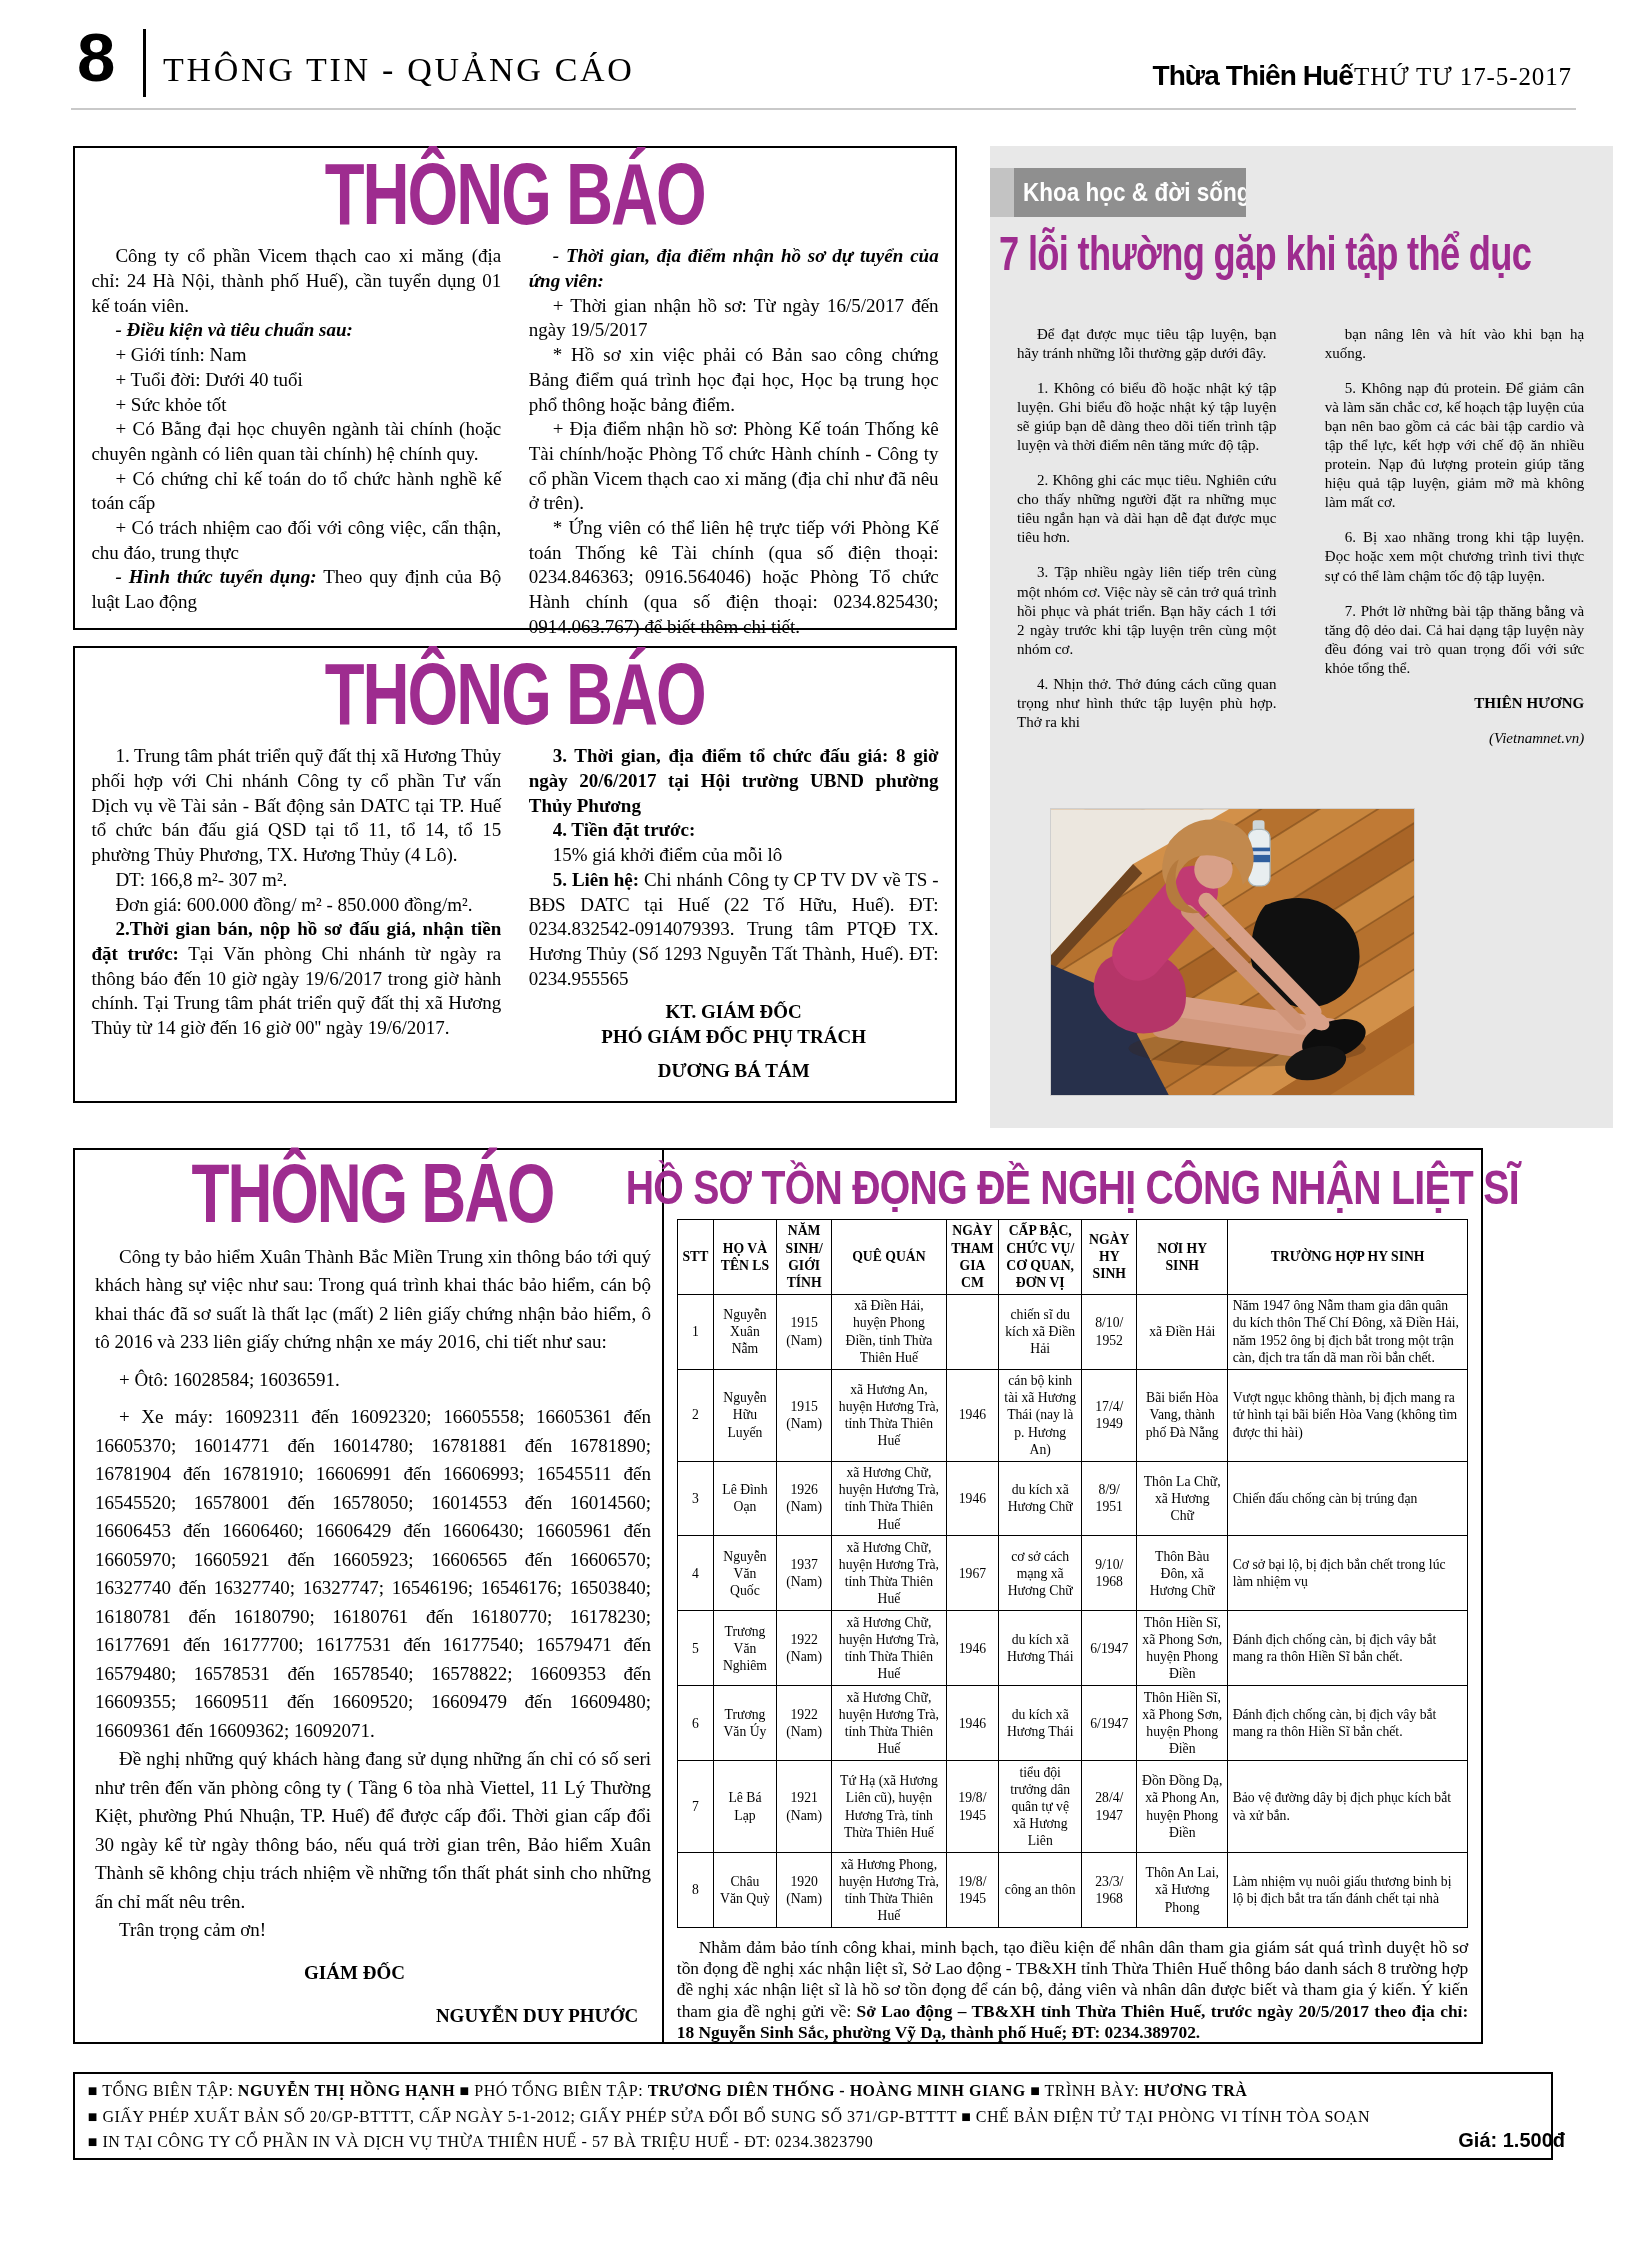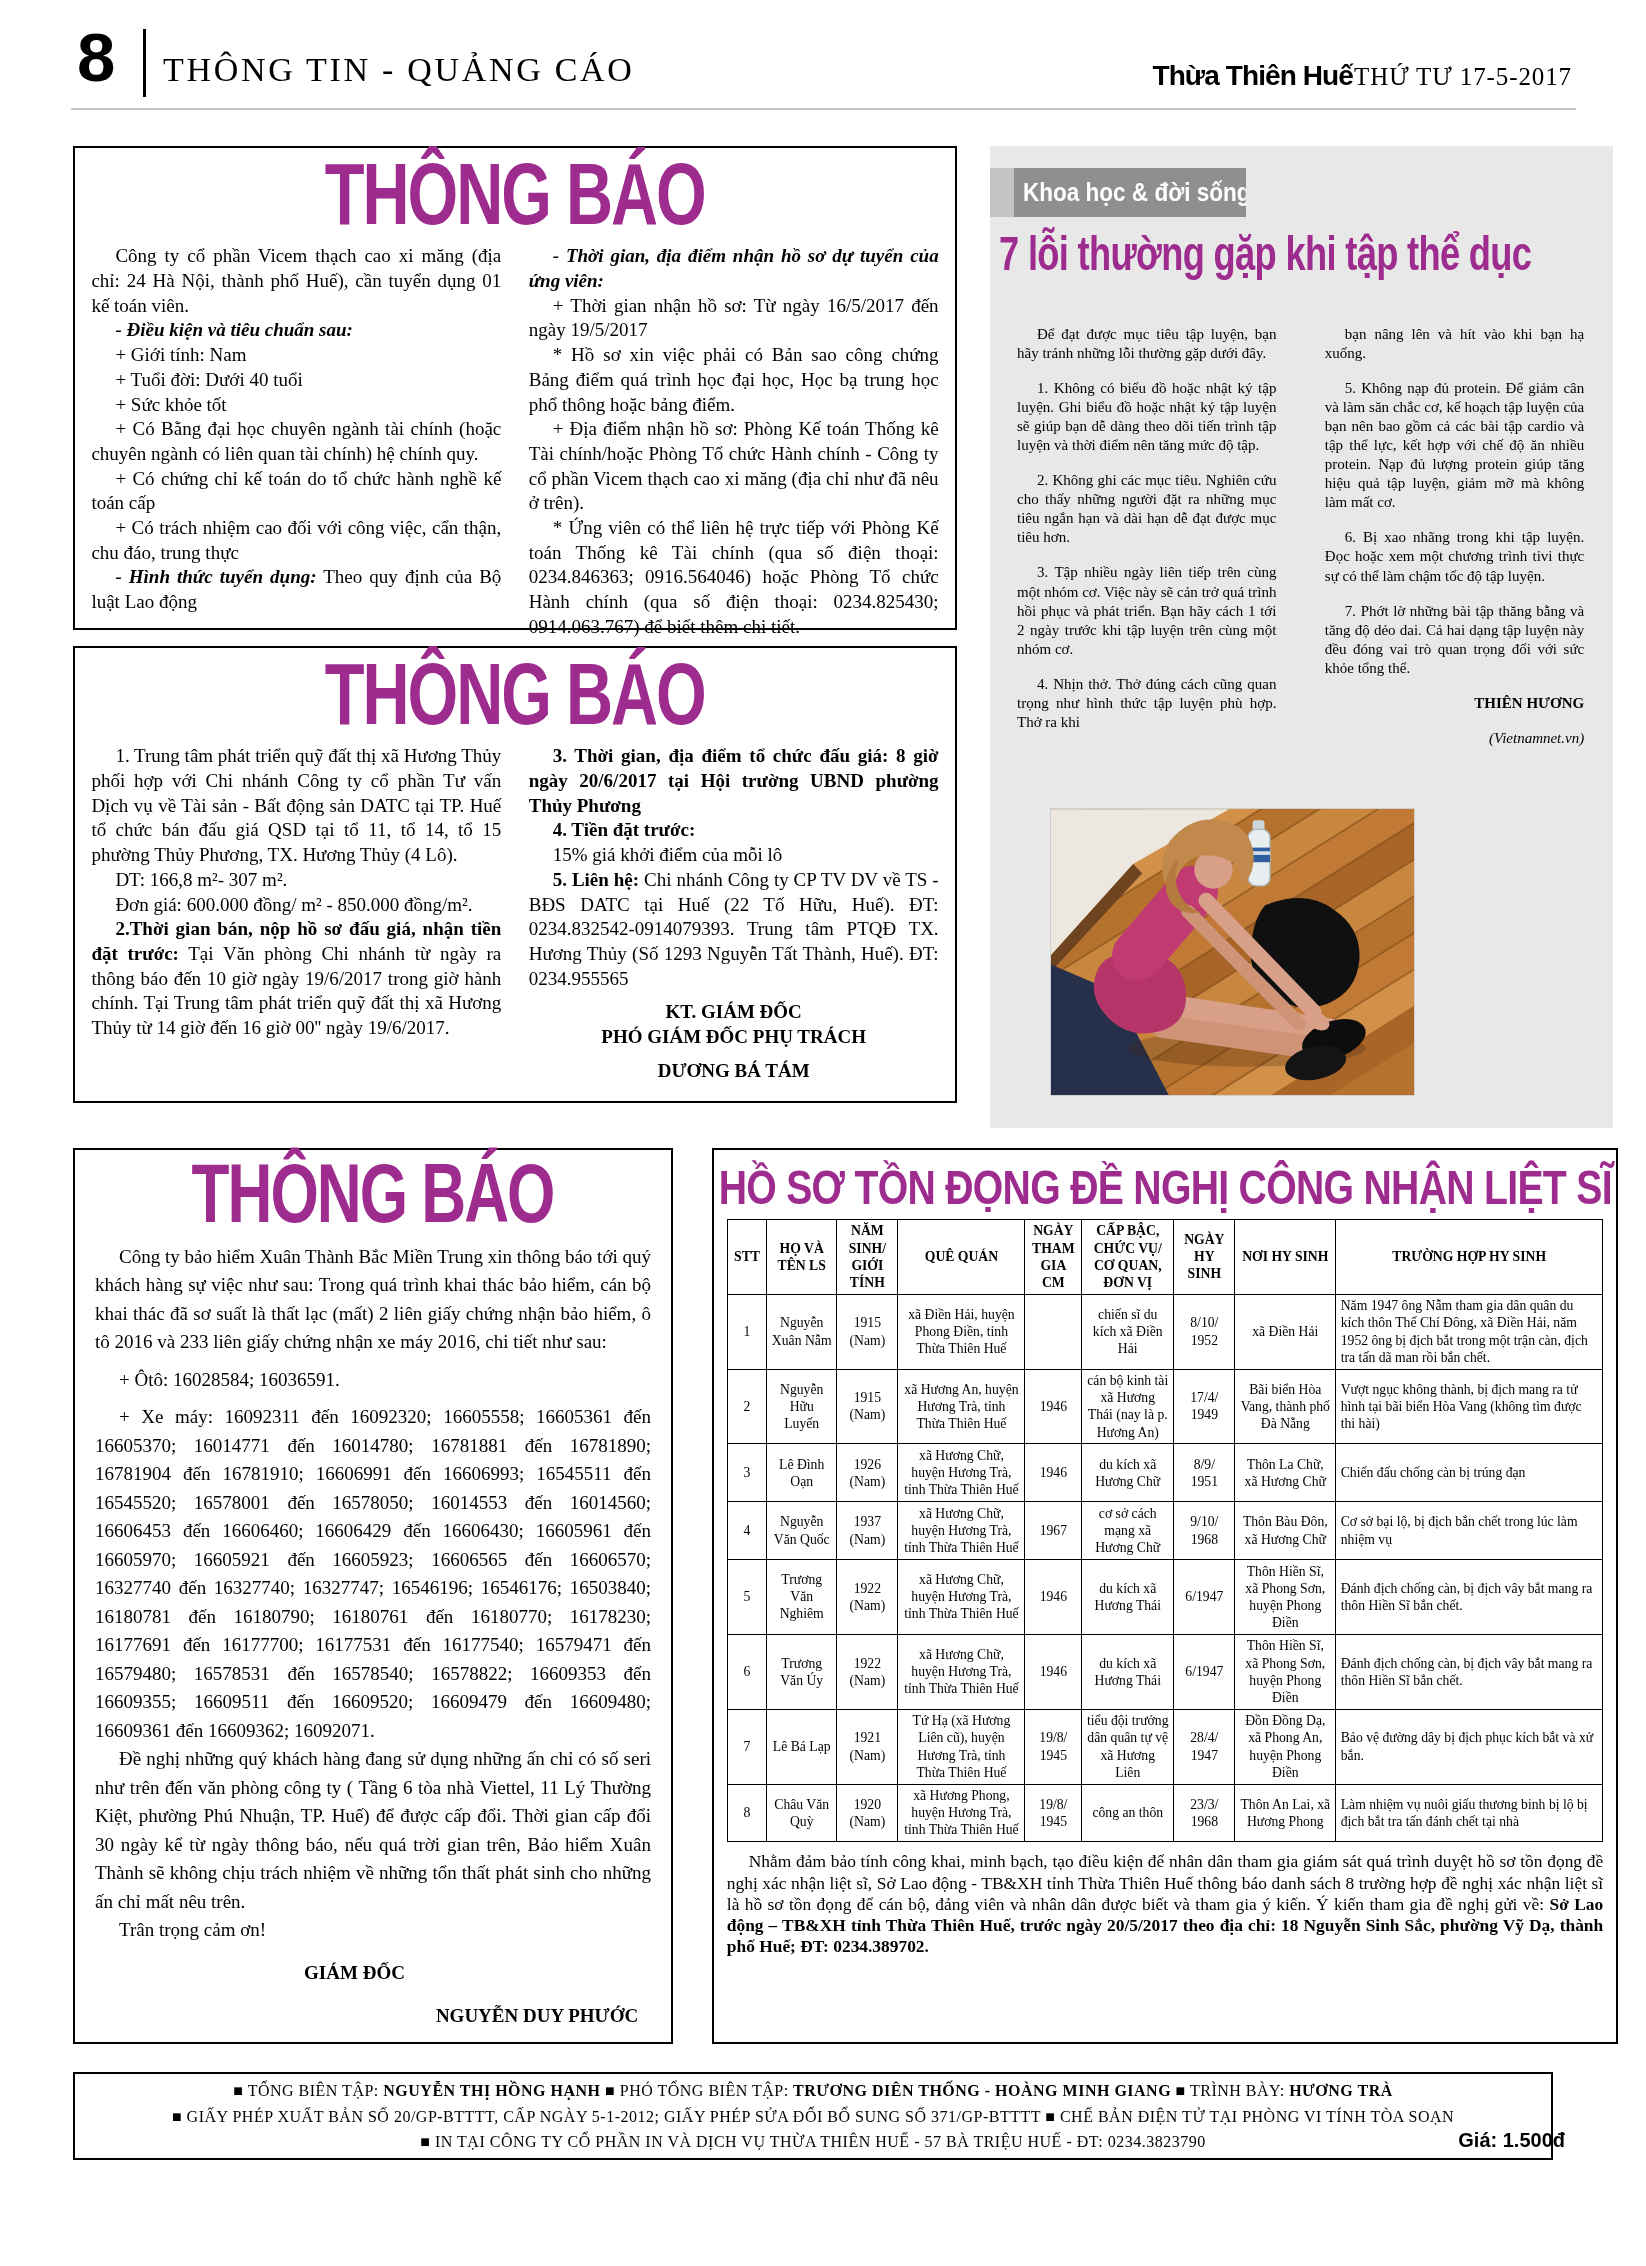--- a/index.html
+++ b/index.html
@@ -53,33 +53,33 @@
   .sci-cols{position:absolute;left:11px;right:12.8px;top:163px;height:501px;display:flex;gap:16.4px;overflow:hidden}
   .sci-cols .col{flex:1;min-width:0}
   .sci-cols p{margin:16px;font-size:15px;line-height:1.27;text-align:justify;text-indent:20px}
   .sci-cols p.r{text-align:right;text-indent:0}
   .sci-cols p.bld{font-weight:700}
   .sci-cols p.it{font-style:italic}
   .sci-cols p.sp{margin-top:5.5px}
   .photo{position:absolute;left:60px;top:662px;width:365px;height:288px;border:0.9px solid #cfcfcf;background:#b5712e;overflow:hidden}
 
   
-  .tbl-box{left:712px;top:1148px;width:906px;height:896px;padding:7.3px 12.8px}
+  .tbl-box{left:662px;top:1148px;width:821px;height:896px;padding:7.3px 12.8px}
   .tbl-title{display:flex;justify-content:center;margin:1.8px 0 3.7px 0}
   .tbl-title span{font:700 49px "Liberation Sans",sans-serif;color:var(--mag);transform:scaleX(.8);letter-spacing:-0.9px;white-space:nowrap}
   table{width:100%;border-collapse:collapse;margin-top:1.8px}
   th,td{border:1.8px solid #000;padding:2.7px 4.6px;font-size:13.7px;line-height:1.25;text-align:center;vertical-align:middle}
   th{font-weight:700}
   td.left{text-align:left}
   .note-wrap{margin-top:9.1px}
   .note-wrap p{font-size:17.4px;line-height:1.22;text-align:justify;text-indent:22px;margin:0}
 
   
   .footer-box{position:absolute;left:73px;top:2072px;width:1480px;height:88px;border:2.7px solid #000;padding:6.4px 12.8px}
-  .footer-box p{margin:0 0 3.7px 0;font-size:16px;line-height:1.35;letter-spacing:0.5px;text-indent:0;text-align:center;font-family:"Liberation Serif",serif}
+  .footer-box p{margin:0 0 3.7px 0;font-size:16px;line-height:1.35;letter-spacing:0.5px;text-indent:0;text-align:left;font-family:"Liberation Serif",serif}
   .price{position:absolute;right:82px;top:2129px;font:700 20px "Liberation Sans",sans-serif}
 </style>
 </head>
 <body>
 
 <div class="page">
 
   <div class="hdr-num">8</div>
   <div class="hdr-rule"></div>
   <div class="hdr-title">THÔNG TIN - QUẢNG CÁO</div>

